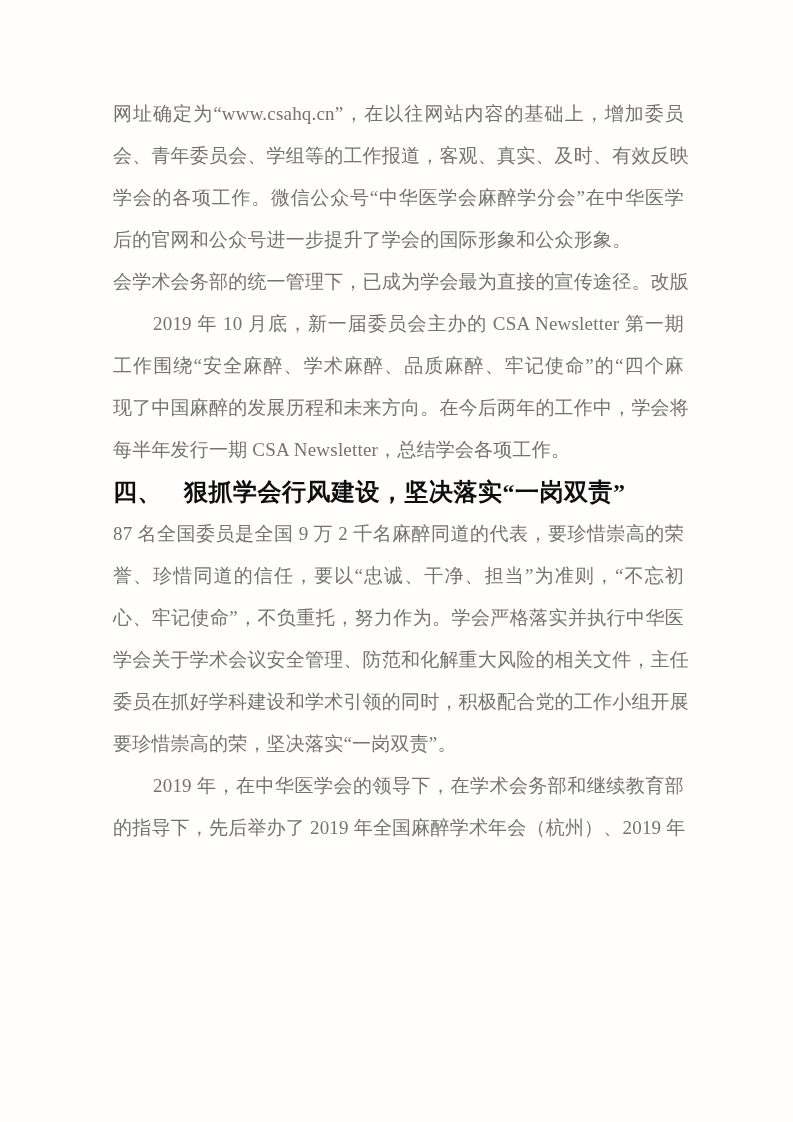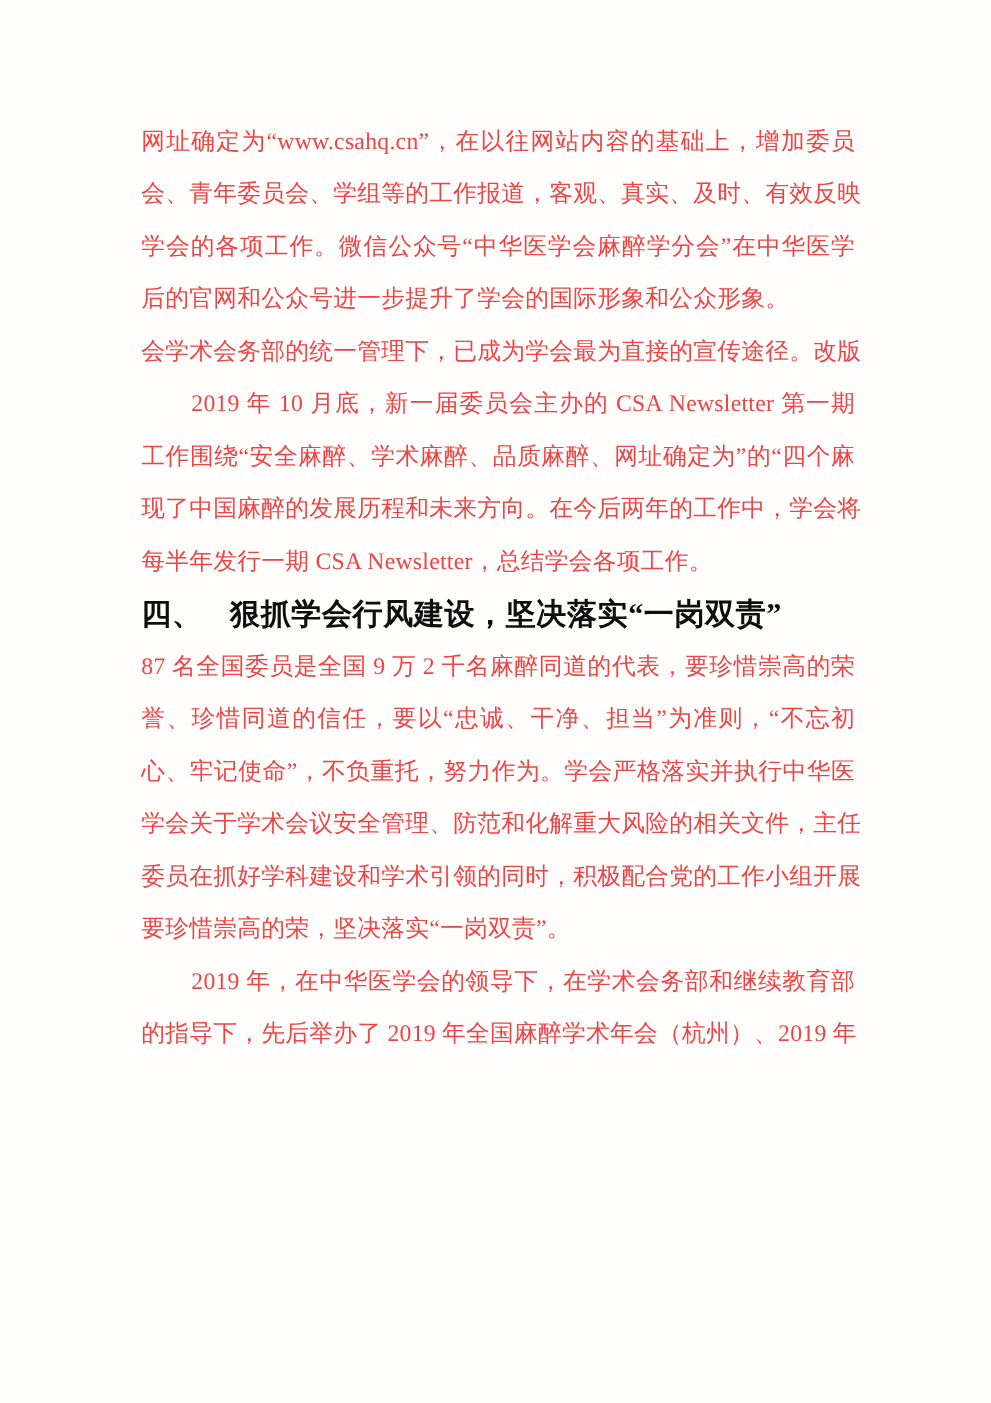--- a/index.html
+++ b/index.html
@@ -18,21 +18,21 @@
   .textblock {
     position: absolute;
     left: 113px;
     top: 93px;
     width: 571px;
   }
   .line {
     font-size: 19px;
     line-height: 42px;
     height: 42px;
-    color: #ef4444;
+    color: #737373;
     text-align: justify;
     text-align-last: justify;
     white-space: nowrap;
     letter-spacing: 0.2px;
   }
   .line.lastline {
     text-align-last: left;
     white-space: normal;
   }
   .line.indent {
@@ -60,21 +60,21 @@
 <div class="page">
   <div class="textblock">
 
     <div class="line">网址确定为“www.csahq.cn”，在以往网站内容的基础上，增加委员</div>
     <div class="line">会、青年委员会、学组等的工作报道，客观、真实、及时、有效反映</div>
     <div class="line">学会的各项工作。微信公众号“中华医学会麻醉学分会”在中华医学</div>
     <div class="line lastline">后的官网和公众号进一步提升了学会的国际形象和公众形象。</div>
     <div class="line">会学术会务部的统一管理下，已成为学会最为直接的宣传途径。改版</div>
 
     <div class="line indent">2019 年 10 月底，新一届委员会主办的 CSA Newsletter 第一期</div>
-    <div class="line">工作围绕“安全麻醉、学术麻醉、品质麻醉、网址确定为”的“四个麻</div>
+    <div class="line">工作围绕“安全麻醉、学术麻醉、品质麻醉、牢记使命”的“四个麻</div>
     <div class="line">现了中国麻醉的发展历程和未来方向。在今后两年的工作中，学会将</div>
     <div class="line lastline">每半年发行一期 CSA Newsletter，总结学会各项工作。</div>
 
     <div class="heading">
       <span class="h-label">四、</span><span>狠抓学会行风建设，坚决落实“一岗双责”</span>
     </div>
 
     <div class="line">87 名全国委员是全国 9 万 2 千名麻醉同道的代表，要珍惜崇高的荣</div>
     <div class="line">誉、珍惜同道的信任，要以“忠诚、干净、担当”为准则，“不忘初</div>
     <div class="line">心、牢记使命”，不负重托，努力作为。学会严格落实并执行中华医</div>

